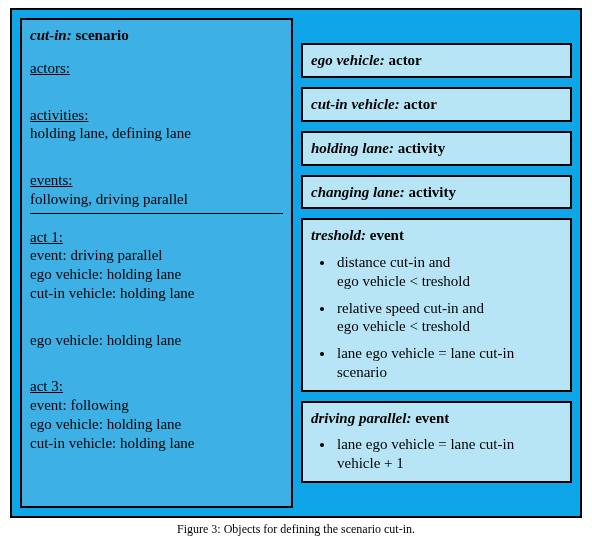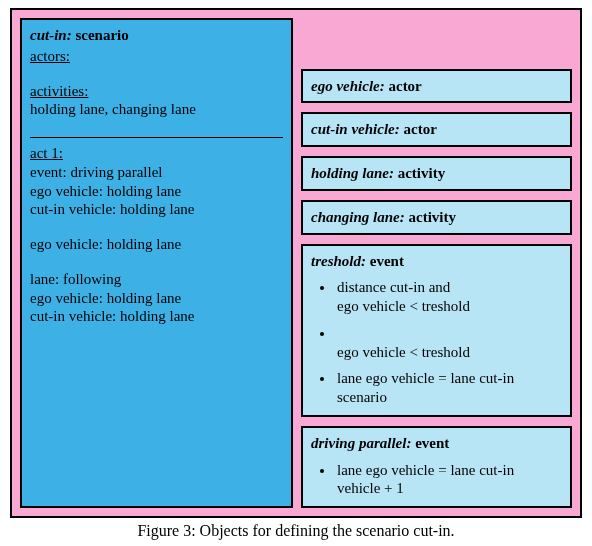--- a/index.html
+++ b/index.html
@@ -10,26 +10,26 @@
     font-size: 15px;
     color: #000;
   }
   .figure-wrap {
     width: 592px;
     box-sizing: border-box;
     padding: 8px 10px 6px 10px;
   }
   .panel-outer {
     border: 2px solid #000;
-    background: #f9a8d4;
+    background: #0ea5e9;
     padding: 8px;
     box-sizing: border-box;
     display: flex;
     gap: 8px;
-    align-items: flex-end;
+    align-items: center;
   }
   .left-col {
     flex: 0 0 273px;
   }
   .right-col {
     flex: 1 1 auto;
     display: flex;
     flex-direction: column;
     gap: 9px;
   }
@@ -54,42 +54,42 @@
     font-weight: bold;
     font-style: italic;
   }
   .title-val {
     font-weight: bold;
   }
   .u {
     text-decoration: underline;
   }
   .sec {
-    margin-top: 2px;
+    margin-top: 14px;
   }
   .gap {
     height: 14px;
   }
   .hr {
     border: 0;
     border-top: 1px solid #000;
     margin: 4px 0 6px 0;
   }
   ul.bullets {
     list-style: disc;
     margin: 2px 0 2px 24px;
     padding: 0;
   }
   ul.bullets li {
     margin: 8px 0 2px 0;
     padding-left: 2px;
   }
   .caption {
     text-align: center;
-    font-size: 16px;
+    font-size: 12px;
     margin-top: 4px;
   }
 </style>
 </head>
 <body>
 
 <div class="figure-wrap">
   <div class="panel-outer">
 
     <div class="left-col">
@@ -99,44 +99,47 @@
           <span class="title-val">scenario</span>
         </div>
 
         <div class="sec">
           <div class="u">actors:</div>
         </div>
 
         <div class="gap"></div>
         <div class="sec">
           <div class="u">activities:</div>
-          <div>holding lane, changing lane</div>
-        </div>
-
-        <div class="gap"></div>
-        <div class="sec">
+          <div>holding lane, defining lane</div>
+        </div>
+
+        <div class="gap"></div>
+        <div class="sec">
+          <div class="u">events:</div>
+          <div>following, driving parallel</div>
         </div>
 
         <hr class="hr">
 
         <div class="sec">
           <div class="u">act 1:</div>
           <div>event: driving parallel</div>
           <div>ego vehicle: holding lane</div>
           <div>cut-in vehicle: holding lane</div>
         </div>
 
         <div class="gap"></div>
         <div class="sec">
           <div>ego vehicle: holding lane</div>
         </div>
 
         <div class="gap"></div>
         <div class="sec">
-          <div>lane: following</div>
+          <div class="u">act 3:</div>
+          <div>event: following</div>
           <div>ego vehicle: holding lane</div>
           <div>cut-in vehicle: holding lane</div>
         </div>
       </div>
     </div>
 
     <div class="right-col">
 
       <div class="box box-light">
         <span class="title-key">ego vehicle:</span>
@@ -162,21 +165,21 @@
         <div class="title-line">
           <span class="title-key">treshold:</span>
           <span class="title-val">event</span>
         </div>
         <ul class="bullets">
           <li>
             <span>distance cut-in and</span><br>
             <span>ego vehicle &lt; treshold</span>
           </li>
           <li>
-            <br>
+            <span>relative speed cut-in and</span><br>
             <span>ego vehicle &lt; treshold</span>
           </li>
           <li>
             <span>lane ego vehicle = lane cut-in</span><br>
             <span>scenario</span>
           </li>
         </ul>
       </div>
 
       <div class="box box-light">

